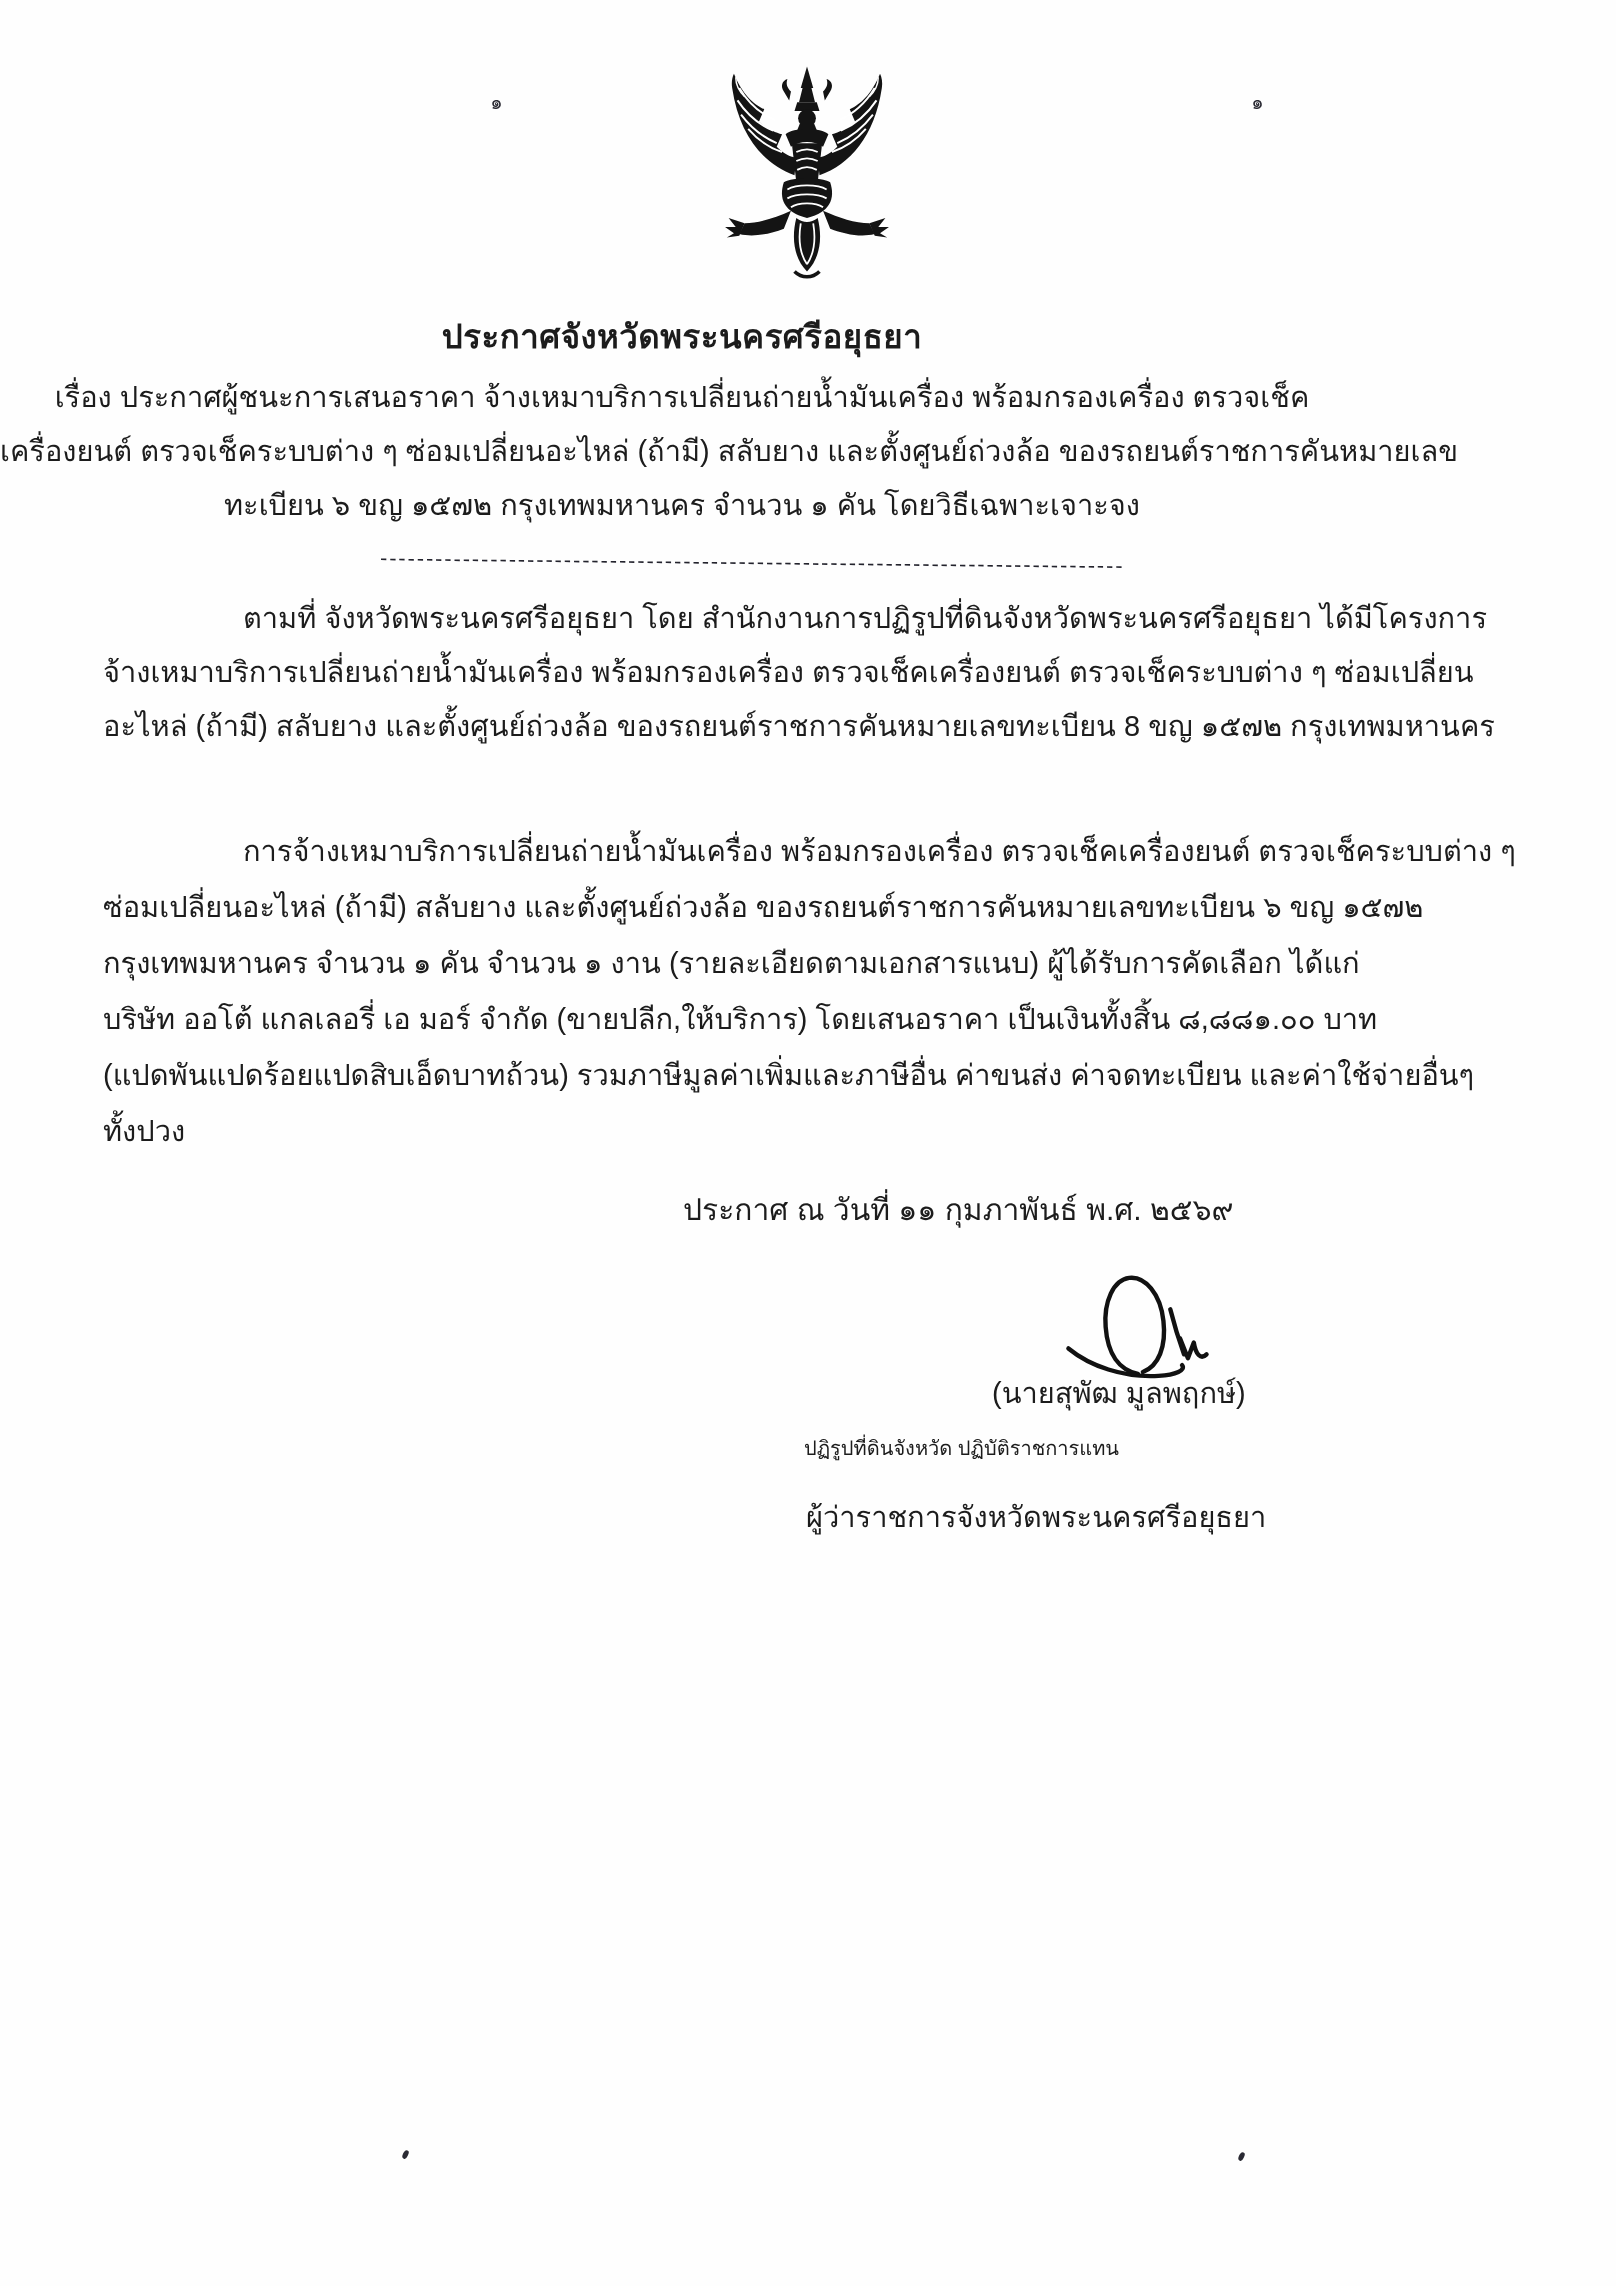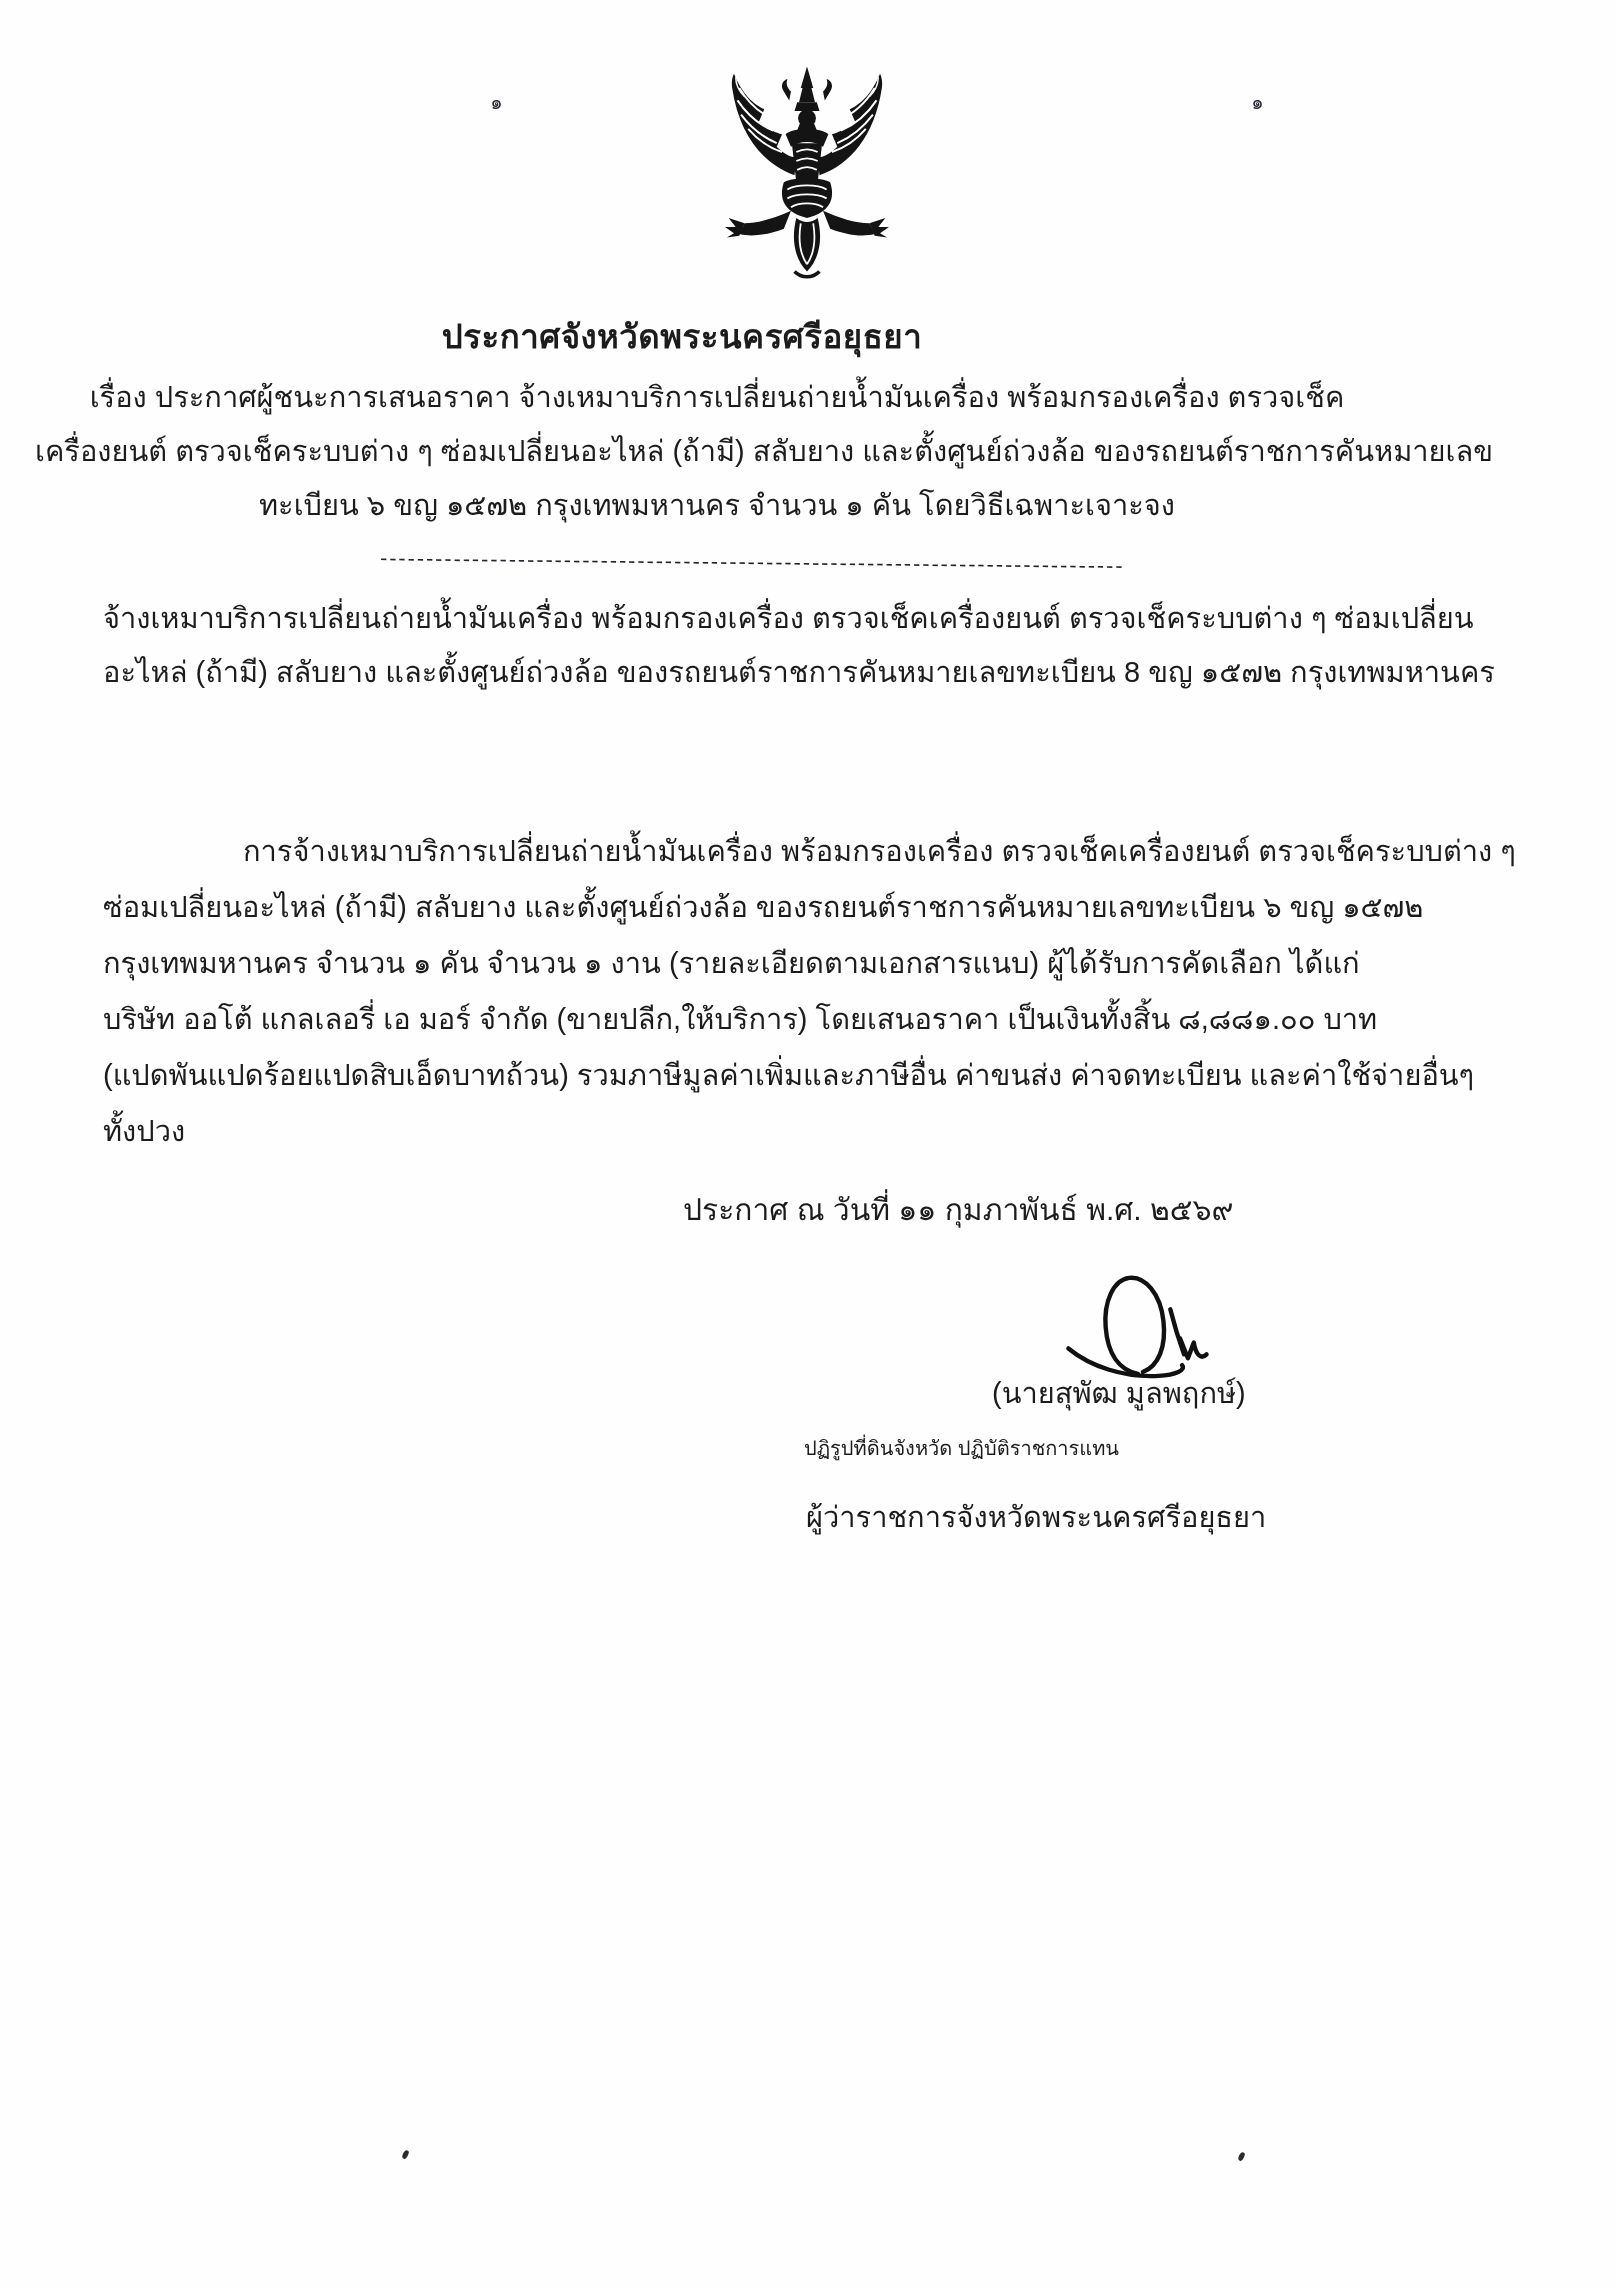--- a/index.html
+++ b/index.html
@@ -18,21 +18,20 @@
   .doc-title {
     top: 310px;
     font-size: 33px;
     font-weight: bold;
     letter-spacing: 0.5px;
   }
   .subject-block {
     top: 370px;
     font-size: 29px;
     line-height: 54px;
-    margin-left: 35px;
   }
   .subject-block div { white-space: nowrap; }
   .separator {
     left: 380px;
     top: 555px;
     width: 742px;
     height: 17.6px;
     overflow: hidden;
     font-size: 21.6px;
     letter-spacing: 2px;
@@ -144,20 +143,21 @@
 
 <div class="abs center-line subject-block">
   <div>เรื่อง ประกาศผู้ชนะการเสนอราคา จ้างเหมาบริการเปลี่ยนถ่ายน้ำมันเครื่อง พร้อมกรองเครื่อง ตรวจเช็ค</div>
   <div>เครื่องยนต์ ตรวจเช็คระบบต่าง ๆ ซ่อมเปลี่ยนอะไหล่ (ถ้ามี) สลับยาง และตั้งศูนย์ถ่วงล้อ ของรถยนต์ราชการคันหมายเลข</div>
   <div>ทะเบียน ๖ ขญ ๑๕๗๒ กรุงเทพมหานคร จำนวน ๑ คัน โดยวิธีเฉพาะเจาะจง</div>
 </div>
 
 <div class="abs separator">------------------------------------------------------------------------------------------</div>
 
 <div class="abs para para-1">
+  <div class="indent">ตามที่ จังหวัดพระนครศรีอยุธยา โดย สำนักงานการปฏิรูปที่ดินจังหวัดพระนครศรีอยุธยา ได้มีโครงการ</div>
   <div>จ้างเหมาบริการเปลี่ยนถ่ายน้ำมันเครื่อง พร้อมกรองเครื่อง ตรวจเช็คเครื่องยนต์ ตรวจเช็คระบบต่าง ๆ ซ่อมเปลี่ยน</div>
   <div>อะไหล่ (ถ้ามี) สลับยาง และตั้งศูนย์ถ่วงล้อ ของรถยนต์ราชการคันหมายเลขทะเบียน 8 ขญ ๑๕๗๒ กรุงเทพมหานคร</div>
 </div>
 
 <div class="abs para para-2">
   <div class="indent">การจ้างเหมาบริการเปลี่ยนถ่ายน้ำมันเครื่อง พร้อมกรองเครื่อง ตรวจเช็คเครื่องยนต์ ตรวจเช็คระบบต่าง ๆ</div>
   <div>ซ่อมเปลี่ยนอะไหล่ (ถ้ามี) สลับยาง และตั้งศูนย์ถ่วงล้อ ของรถยนต์ราชการคันหมายเลขทะเบียน ๖ ขญ ๑๕๗๒</div>
   <div>กรุงเทพมหานคร จำนวน ๑ คัน จำนวน ๑ งาน (รายละเอียดตามเอกสารแนบ) ผู้ได้รับการคัดเลือก ได้แก่</div>
   <div>บริษัท ออโต้ แกลเลอรี่ เอ มอร์ จำกัด (ขายปลีก,ให้บริการ) โดยเสนอราคา เป็นเงินทั้งสิ้น ๘,๘๘๑.๐๐ บาท</div>
   <div>(แปดพันแปดร้อยแปดสิบเอ็ดบาทถ้วน) รวมภาษีมูลค่าเพิ่มและภาษีอื่น ค่าขนส่ง ค่าจดทะเบียน และค่าใช้จ่ายอื่นๆ</div>

